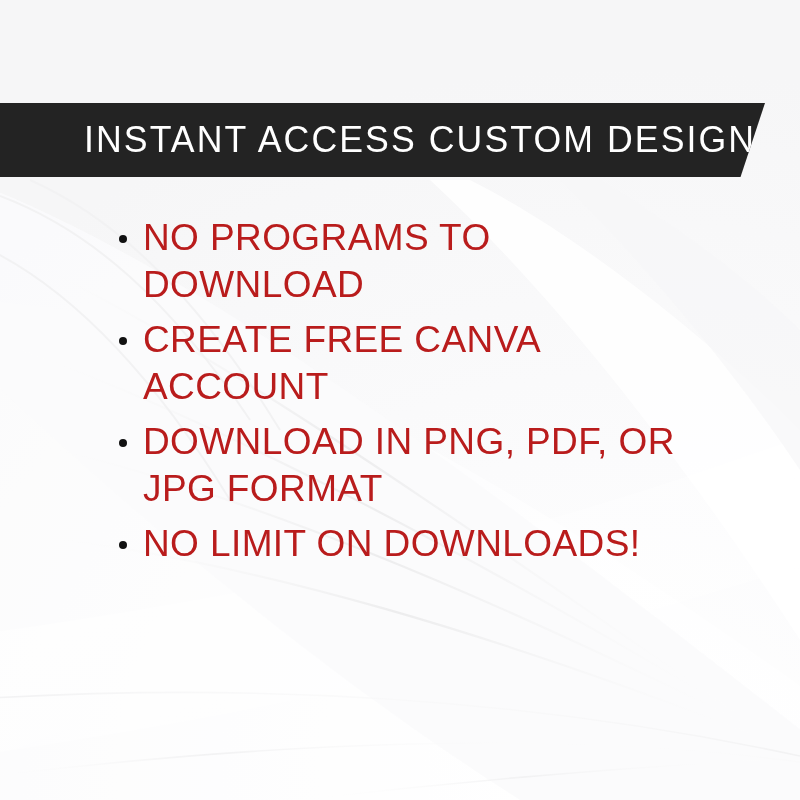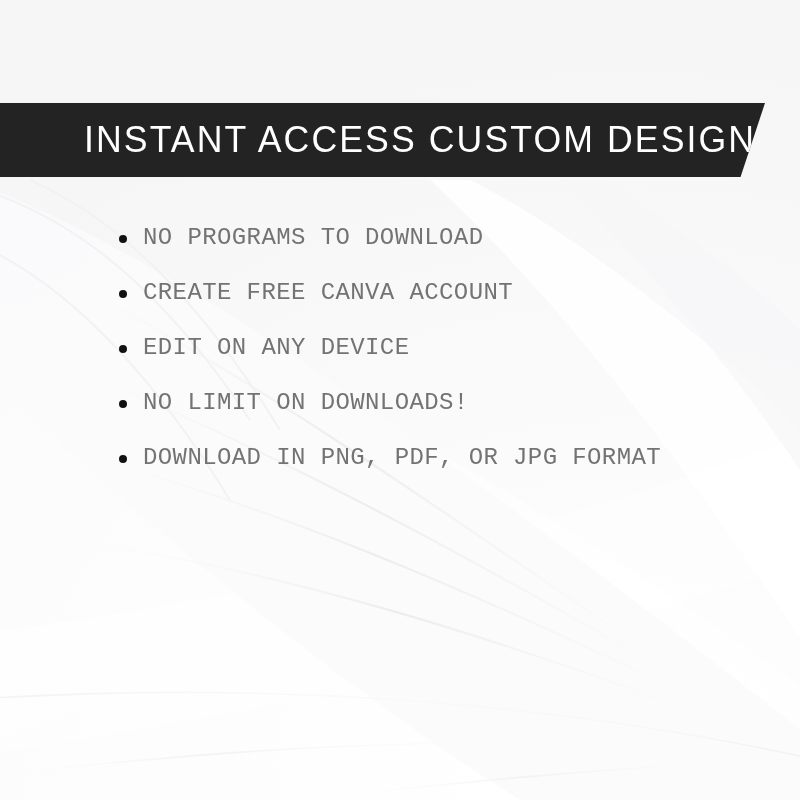--- a/index.html
+++ b/index.html
@@ -74,23 +74,23 @@
     margin: 0;
     padding: 0;
     list-style: none;
     z-index: 4;
   }
 
   .feature-item {
     position: relative;
     padding-left: 25px;
     margin: 0 0 8px 0;
-    color: #737373;
-    font-family: Liberation Mono, monospace;
-    font-size: 24px;
+    color: #b91c1c;
+    font-family: Liberation Sans, sans-serif;
+    font-size: 37px;
     font-weight: 300;
     letter-spacing: 0.4px;
     line-height: 47px;
   }
 
   .feature-item .bullet-dot {
     position: absolute;
     left: 1px;
     top: 21px;
     width: 8px;
@@ -166,31 +166,27 @@
       <span class="bullet-dot"></span>
       <span class="feature-text">NO PROGRAMS TO DOWNLOAD</span>
     </li>
 
     <li class="feature-item">
       <span class="bullet-dot"></span>
       <span class="feature-text">CREATE FREE CANVA ACCOUNT</span>
     </li>
 
 
-    <li class="feature-item">
-      <span class="bullet-dot"></span>
-      <span class="feature-text">EDIT ON ANY DEVICE</span>
-    </li>
 
 
     <li class="feature-item">
       <span class="bullet-dot"></span>
-      <span class="feature-text">NO LIMIT ON DOWNLOADS!</span>
+      <span class="feature-text">DOWNLOAD IN PNG, PDF, OR JPG FORMAT</span>
     </li>
 
     <li class="feature-item">
       <span class="bullet-dot"></span>
-      <span class="feature-text">DOWNLOAD IN PNG, PDF, OR JPG FORMAT</span>
+      <span class="feature-text">NO LIMIT ON DOWNLOADS!</span>
     </li>
 
   </ul>
 
 </div>
 
 </body></html>

